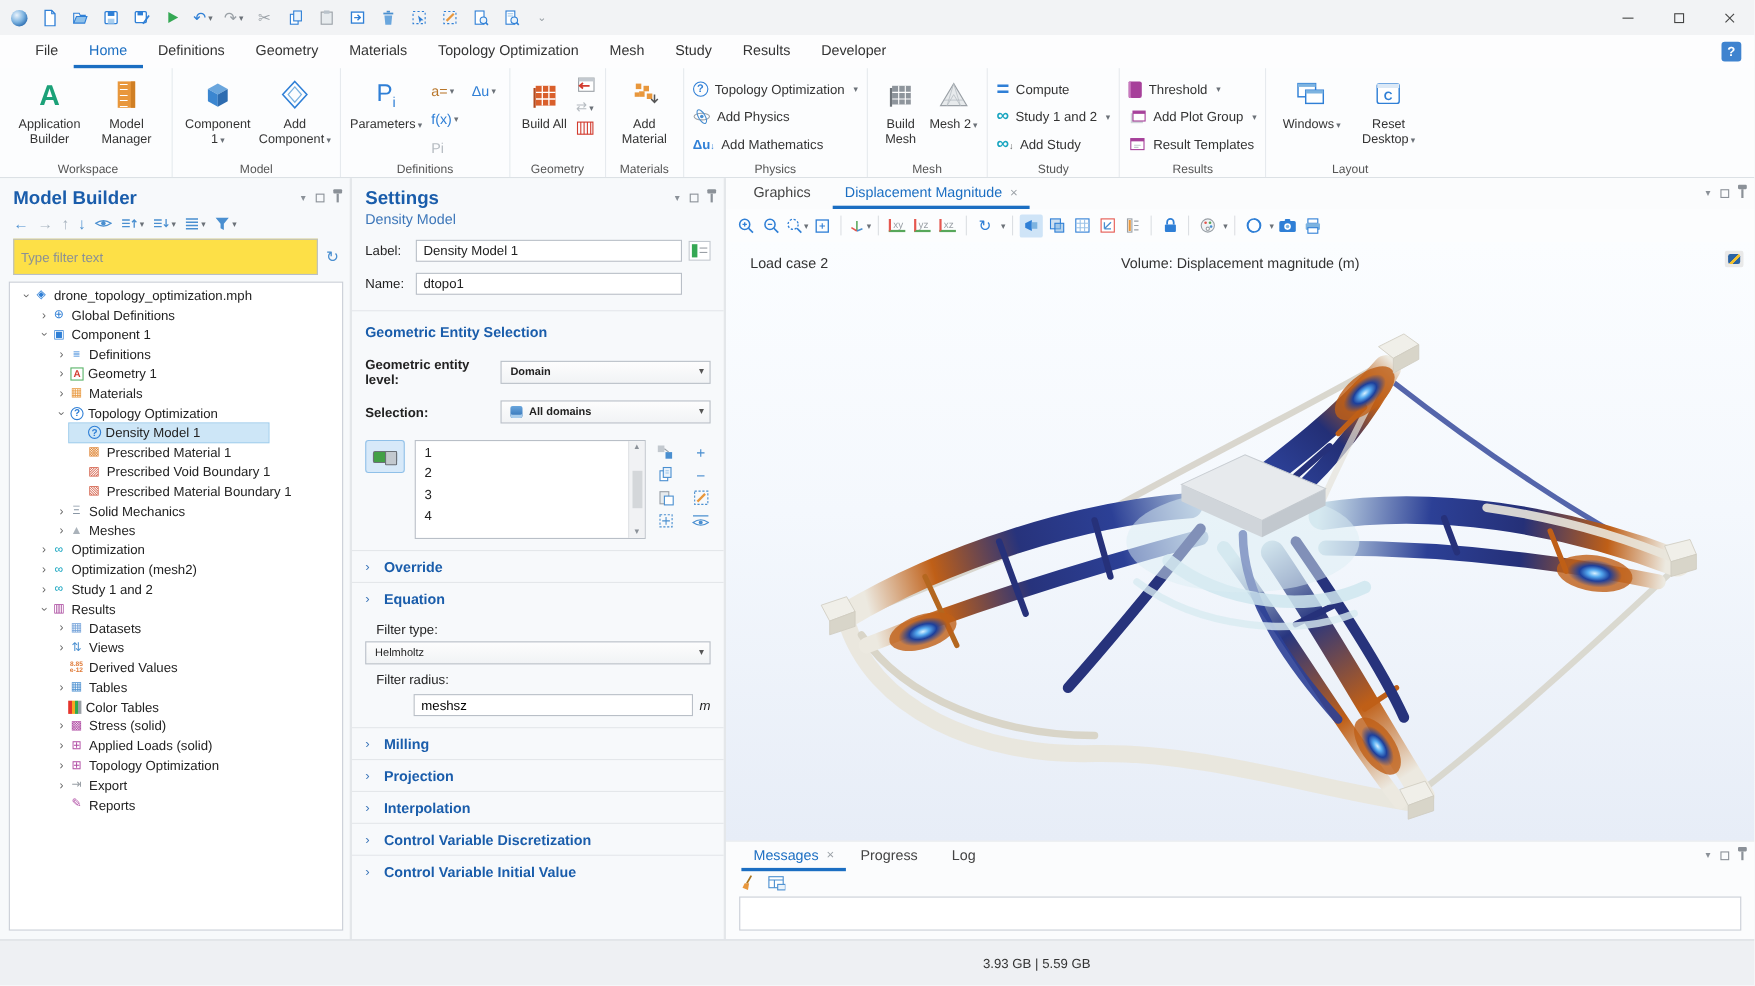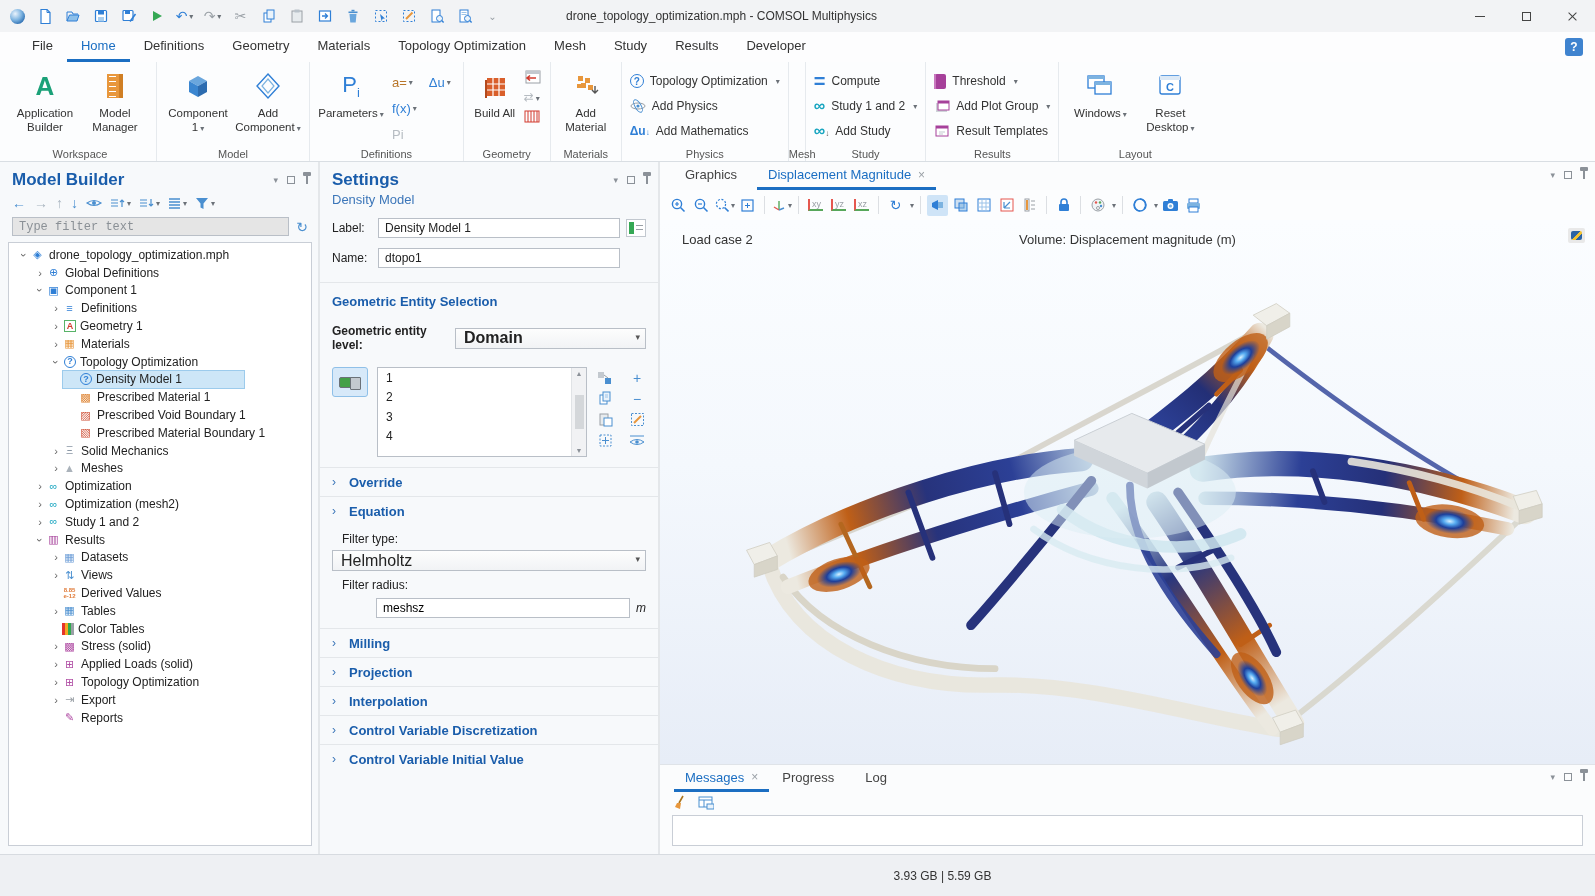--- a/index.html
+++ b/index.html
@@ -63,21 +63,21 @@
   .phicons { display:flex; gap:9px; align-items:center; color:#8b9198; }
   .sqico { width:8px; height:8px; border:1px solid #8b9198; }
   .pinico { width:2px; height:8px; background:#8b9198; position:relative; margin-left:2px; }
   .pinico::before { content:''; position:absolute; top:-4px; left:-3px; width:8px; height:4px; background:#8b9198; border-radius:1px; }
   .carico { font-size:9px; color:#8b9198; }
 
   .mbtools { display:flex; align-items:center; gap:8px; padding:3px 10px 6px 12px; font-size:14px; }
   .mbtools .ti { color:#4a8fd0; display:inline-flex; align-items:center; }
   .mbtools .ti.dim { color:#a8b4bf; }
   .filterrow { display:flex; align-items:center; margin:0 10px 6px 12px; gap:7px; }
-  .filterrow input { flex:1; height:19px; border:1px solid #b9bfc7; padding:0 6px; font-size:12px; font-family:Liberation Mono, monospace; color:#333; background:#e5e5e5; }
+  .filterrow input { flex:1; height:33px; border:1px solid #b9bfc7; padding:0 6px; font-size:12px; font-family:Liberation Sans, sans-serif; color:#333; background:#fde047; }
   .filterrow input::placeholder { color:#8a9096; }
   .refr { color:#4a8fd0; font-size:14px; }
 
   .treebox { flex:1; margin:0 6px 8px 8px; background:#fff; border:1px solid #c9ced6; overflow:hidden; padding-top:3px; }
   .trow { display:flex; align-items:center; height:17.8px; padding:0 3px; cursor:default; white-space:nowrap; width:max-content; min-width:60%; }
   .trow.sel { background:#cde6f7; outline:1px solid #9ccbec; }
   .arrow { width:12px; font-size:11px; color:#666; display:inline-flex; justify-content:center; flex:0 0 12px; }
   .arrow.exp { transform:rotate(90deg); }
   .ticon { width:15px; flex:0 0 15px; font-size:11px; line-height:11px; display:inline-flex; justify-content:center; align-items:center; margin-right:4px; }
   .ticon.gbox { border:1px solid #58b368; font-size:9px; font-weight:bold; width:12px; height:12px; flex-basis:12px; margin-left:2px; }
@@ -91,21 +91,21 @@
   .srow { display:flex; align-items:center; margin:5px 12px; }
   .srow .cap { width:46px; font-size:12px; color:#222; flex:0 0 46px; }
   .srow input.txt { flex:1; height:20px; border:1px solid #b9bfc7; background:#fff; padding:0 6px; font-size:12px; font-family:inherit; color:#222; }
   .renbtn { width:20px; height:18px; margin-left:6px; border:1px solid #c2c8cf; background:#fff; position:relative; }
   .renbtn::before { content:''; position:absolute; left:2px; top:2px; bottom:2px; width:5px; background:#35a854; }
   .renbtn::after { content:''; position:absolute; left:9px; right:2px; top:5px; height:1px; background:#9aa0a6; box-shadow:0 4px 0 #9aa0a6; }
   .divline { border-top:1px solid #e4e7ea; margin-top:9px; }
   .sheading { font-size:13px; font-weight:600; color:#1a5dab; margin:11px 12px 9px; }
   .frow { display:flex; align-items:center; margin:6px 12px;font-weight:bold; }
   .frow .fcap { width:123px; flex:0 0 123px; font-size:12px; }
-  .dd { flex:1; height:21px; border:1px solid #b9bfc7; background:linear-gradient(#fdfdfd,#f1f3f5); display:flex; align-items:center; padding:0 18px 0 8px; position:relative; font-size:16px; color:#222; }
+  .dd { flex:1; height:21px; border:1px solid #b9bfc7; background:linear-gradient(#fdfdfd,#f1f3f5); display:flex; align-items:center; padding:0 18px 0 8px; position:relative; font-size:10px; color:#222; }
   .dd::after { content:'▾'; position:absolute; right:5px; top:3px; font-size:9px; color:#555; }
   .domico { width:11px; height:11px; border-radius:2px; background:linear-gradient(#6aa6dd,#2f6fb4); margin-right:6px; box-shadow:inset 0 -3px 0 #a9cdec; flex:0 0 11px; }
   .selwrap { display:flex; margin:9px 12px 10px; gap:9px; align-items:flex-start; }
   .togglebtn { width:36px; height:30px; background:#d7e9f9; border:1px solid #8fc0e8; border-radius:3px; display:flex; align-items:center; justify-content:center; }
   .togglepill { width:22px; height:11px; border:1px solid #6b7178; border-radius:2px; background:#43a047; position:relative; }
   .togglepill::after { content:''; position:absolute; right:-1px; top:-1px; width:9px; height:11px; background:#c3c9cf; border:1px solid #6b7178; border-radius:1px; }
   .listbox { flex:1; height:90px; background:#fff; border:1px solid #b9bfc7; position:relative; overflow:hidden; }
   .listbox .li { height:19.5px; display:flex; align-items:center; padding-left:8px; font-size:12px; }
   .vscroll { position:absolute; right:0; top:0; bottom:0; width:15px; background:#f1f2f4; border-left:1px solid #e0e3e6; font-size:7px; color:#8b9198; display:flex; flex-direction:column; align-items:center; justify-content:space-between; padding:2px 0; }
   .vthumb { width:9px; height:34px; background:#d4d7da; }
@@ -244,21 +244,20 @@
       <span class="qico">
           <svg class="mini" width="16" height="16">
             <rect x="3" y="2" width="8" height="12" fill="#fff" stroke="#2f7fd6"></rect>
             <path d="M4.5 4.5h5M4.5 6.5h5" stroke="#9cc3e8"></path>
             <circle cx="10.5" cy="10.5" r="3" fill="#eaf3fb" stroke="#2f7fd6"></circle>
             <line x1="12.6" y1="12.6" x2="14.6" y2="14.6" stroke="#2f7fd6" stroke-width="1.4"></line>
           </svg>
         </span>
       <span class="qico glyph-gray" style="font-size:10px;">⌄</span>
     </div>
-    <span class="wtitle">drone_topology_optimization.mph - COMSOL Multiphysics</span>
     <div class="wctrl">
       <span class="wbtn">
           <span class="ic-min"></span>
         </span>
       <span class="wbtn">
           <span class="ic-max"></span>
         </span>
       <span class="wbtn">
           <span class="ic-close"></span>
         </span>
@@ -424,20 +423,41 @@
         </span>
         <span class="rbtn-row">
           <span class="du">Δu<span style="font-size:8px;">↓</span></span>
           <span>Add Mathematics</span>
         </span>
       </div>
       <span class="rglabel">Physics</span>
     </div>
 
     <div class="rgroup">
+      <div class="rgrow">
+        <div class="rbtn-lg" style="width:44px;">
+          <span class="ric">
+              <svg class="mini" width="26" height="26">
+                <rect x="5" y="5" width="17" height="17" fill="#8e959c"></rect>
+                <path d="M5 11h17M5 17h17M11 5v17M17 5v17" stroke="#fff"></path>
+                <rect x="3" y="7" width="2" height="17" fill="#6e747a"></rect>
+              </svg>
+            </span>
+          <span>Build Mesh</span>
+        </div>
+        <div class="rbtn-lg" style="width:44px;">
+          <span class="ric">
+              <svg class="mini" width="28" height="26">
+                <polygon points="14,3 26,23 2,23" fill="#e7eaec" stroke="#9aa0a6"></polygon>
+                <path d="M8 23 14 13l6 10M14 3l-6 20M14 3l6 20M5 18h18" fill="none" stroke="#b6bcc2" stroke-width=".7"></path>
+              </svg>
+            </span>
+          <span><span>Mesh 2</span><span class="car">▾</span></span>
+        </div>
+      </div>
       <span class="rglabel">Mesh</span>
     </div>
 
     <div class="rgroup">
       <div class="rcol">
         <span class="rbtn-row">
           <span class="eq-big">=</span>
           <span>Compute</span>
         </span>
         <span class="rbtn-row">
@@ -752,20 +772,27 @@
         <input class="txt" type="text" value="dtopo1" style="">
       </div>
 
       <div class="divline"></div>
       <div class="sheading">Geometric Entity Selection</div>
 
       <div class="frow">
         <span class="fcap">Geometric entity level:</span>
         <span class="dd">
             <span>Domain</span>
+          </span>
+      </div>
+      <div class="frow">
+        <span class="fcap">Selection:</span>
+        <span class="dd">
+            <span class="domico"></span>
+            <span>All domains</span>
           </span>
       </div>
 
       <div class="selwrap">
         <span class="togglebtn">
             <span class="togglepill"></span>
           </span>
         <div class="listbox">
           <div class="li">1</div>
             <div class="li">2</div>

